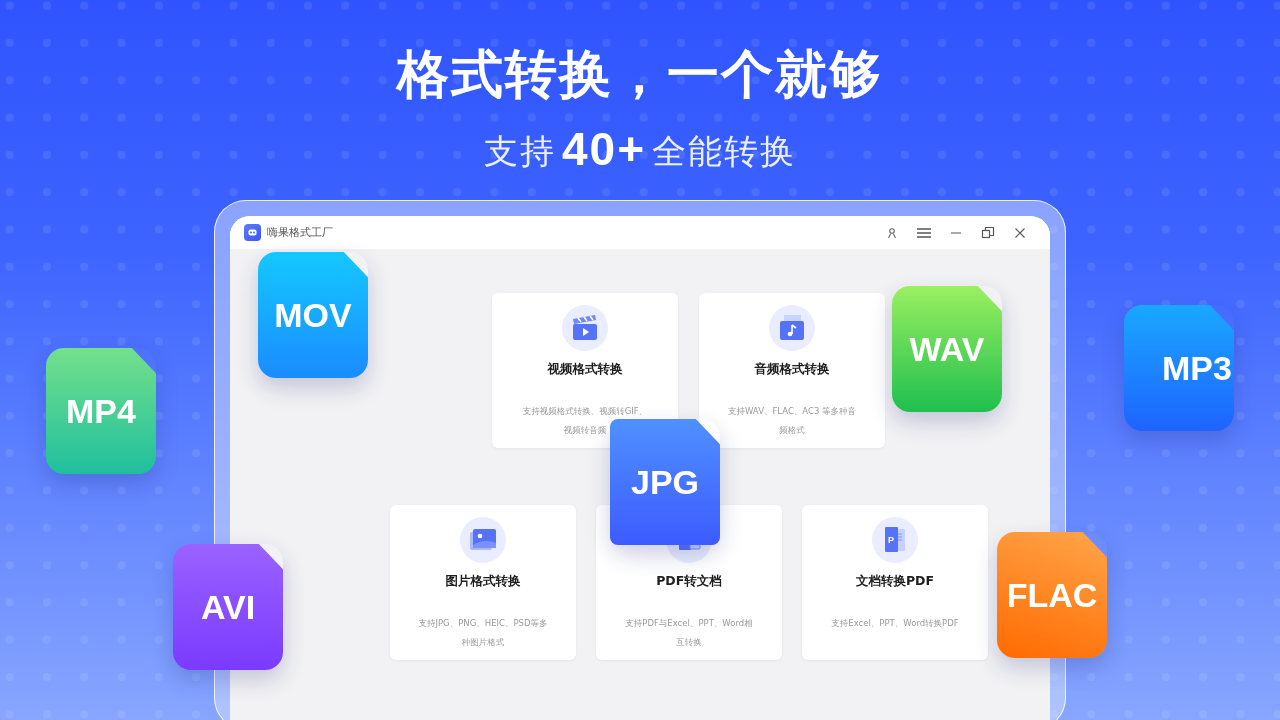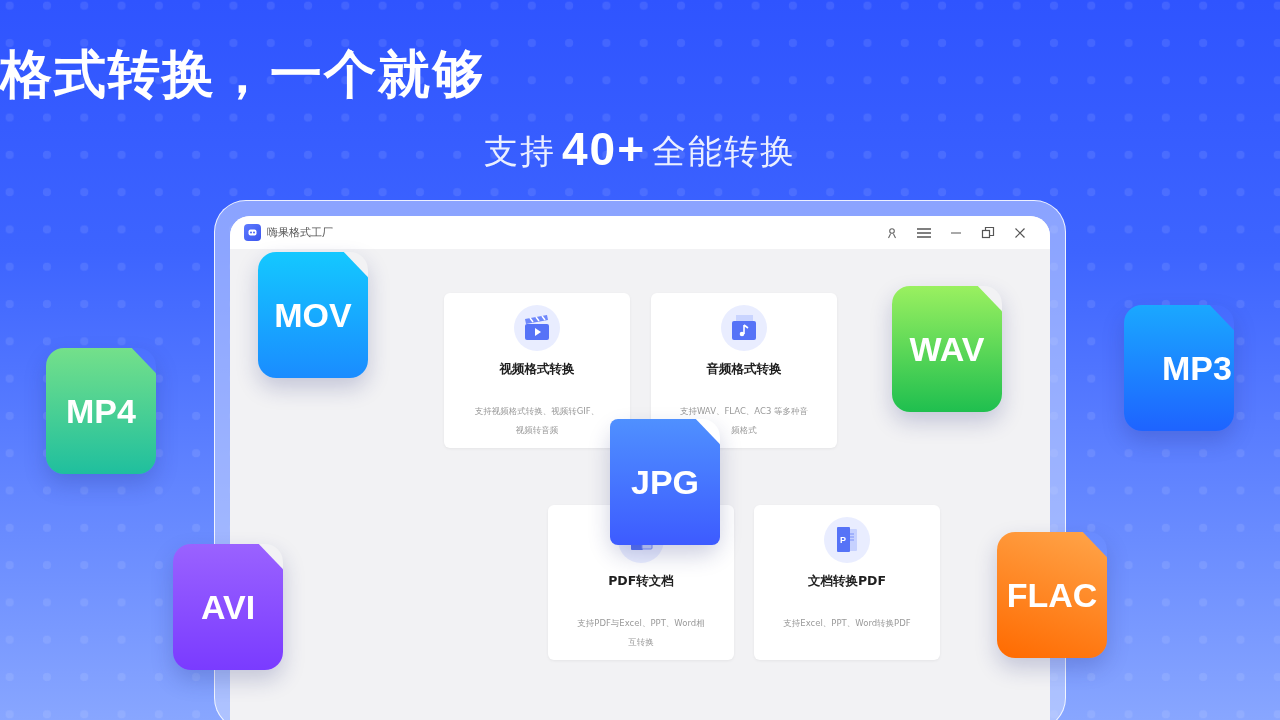--- a/index.html
+++ b/index.html
@@ -9,21 +9,21 @@
     font-family: "DejaVu Sans", "Liberation Sans", sans-serif;
     background: linear-gradient(180deg, #2f54ff 0%, #3d64ff 35%, #6a8cff 75%, #88a6ff 100%);
   }
   .dots {
     position: absolute; inset: 0;
     background-image: radial-gradient(circle, rgba(255,255,255,0.09) 4px, transparent 4.5px);
     background-size: 37.3px 37.3px;
     background-position: -9px -13px;
   }
   .headline {
-    position: absolute; left: 0; right: 0; top: 40px; 
+    position: absolute; left: 0; right: 0; top: 40px; text-align: center;
     color: #fff; font-size: 52px; font-weight: bold; letter-spacing: 2px;
   }
   .subline {
     position: absolute; left: 0; right: 0; top: 122px; text-align: center;
     color: rgba(255,255,255,0.9); font-size: 34px; letter-spacing: 2px;
   }
   .subline .big { font-family: "Liberation Sans", sans-serif; font-weight: bold; font-size: 46px; color: #fff; margin: 0 6px; vertical-align: -2px; }
 
   .frame {
     position: absolute; left: 214px; top: 200px; width: 852px; height: 530px;
@@ -42,21 +42,21 @@
     margin-left: 14px; width: 17px; height: 17px; border-radius: 4px;
     background: linear-gradient(135deg, #5e7bff, #3b55ee);
     display: flex; align-items: center; justify-content: center;
   }
   .app-title { margin-left: 6px; font-size: 11px; color: #555; }
   .win-ctrls { margin-left: auto; display: flex; align-items: center; margin-right: 14px; }
   .win-ctrls span { width: 32px; height: 20px; display: flex; align-items: center; justify-content: center; }
 
   .card {
     position: absolute; width: 186px; height: 155px; background: #fff; border-radius: 6px;
-    box-shadow: 0 1px 3px rgba(0,0,0,0.06); text-align: center;
+    box-shadow: 0 1px 3px rgba(0,0,0,0.06); text-align: center; margin-left: 48px;
   }
   .card .icon-wrap {
     position: absolute; left: 70px; top: 12px; width: 46px; height: 46px; border-radius: 50%;
     background: #e9edff; display: flex; align-items: center; justify-content: center;
   }
   .card .ctitle { position: absolute; left: 0; right: 0; top: 68px; font-size: 12.5px; font-weight: bold; color: #1f1f1f; }
   .card .cdesc { position: absolute; left: 28px; right: 28px; top: 109px; font-size: 8.5px; line-height: 19px; color: #9a9a9a; }
 
   .badge {
     position: absolute; width: 110px; height: 126px;
@@ -142,20 +142,32 @@
           <rect x="7" y="1" width="17" height="14" fill="#c9d4ff"></rect>
           <rect x="3" y="7" width="24" height="19" rx="2" fill="#5673f7"></rect>
           <path d="M15 11 V20 M15 11 L19 14" stroke="#fff" stroke-width="1.6" fill="none"></path>
           <circle cx="13" cy="20" r="2.3" fill="#fff"></circle>
         </svg>
     </div>
     <div class="ctitle">音频格式转换</div>
     <div class="cdesc">支持WAV、FLAC、AC3 等多种音频格式</div>
   </div>
 
+  <div class="card" style="left:112px; top:289px;">
+    <div class="icon-wrap">
+      <svg width="30" height="28" viewBox="0 0 30 28">
+          <rect x="2" y="6" width="22" height="18" rx="2" fill="#a9b8ff"></rect>
+          <rect x="5" y="3" width="23" height="19" rx="2" fill="#5673f7"></rect>
+          <circle cx="12" cy="10" r="2.3" fill="#fff"></circle>
+          <path d="M5 19 Q16 12 28 17 V22 H5Z" fill="#7b91fb"></path>
+        </svg>
+    </div>
+    <div class="ctitle">图片格式转换</div>
+    <div class="cdesc">支持JPG、PNG、HEIC、PSD等多种图片格式</div>
+  </div>
 
   <div class="card" style="left:318px; top:289px;">
     <div class="icon-wrap">
       <svg width="30" height="28" viewBox="0 0 30 28">
           <rect x="5" y="4" width="12" height="20" rx="1" fill="#5673f7"></rect>
           <rect x="16" y="7" width="10" height="16" rx="1" fill="#c6d1ff" stroke="#7b91fb"></rect>
         </svg>
     </div>
     <div class="ctitle">PDF转文档</div>
     <div class="cdesc">支持PDF与Excel、PPT、Word相互转换</div>

